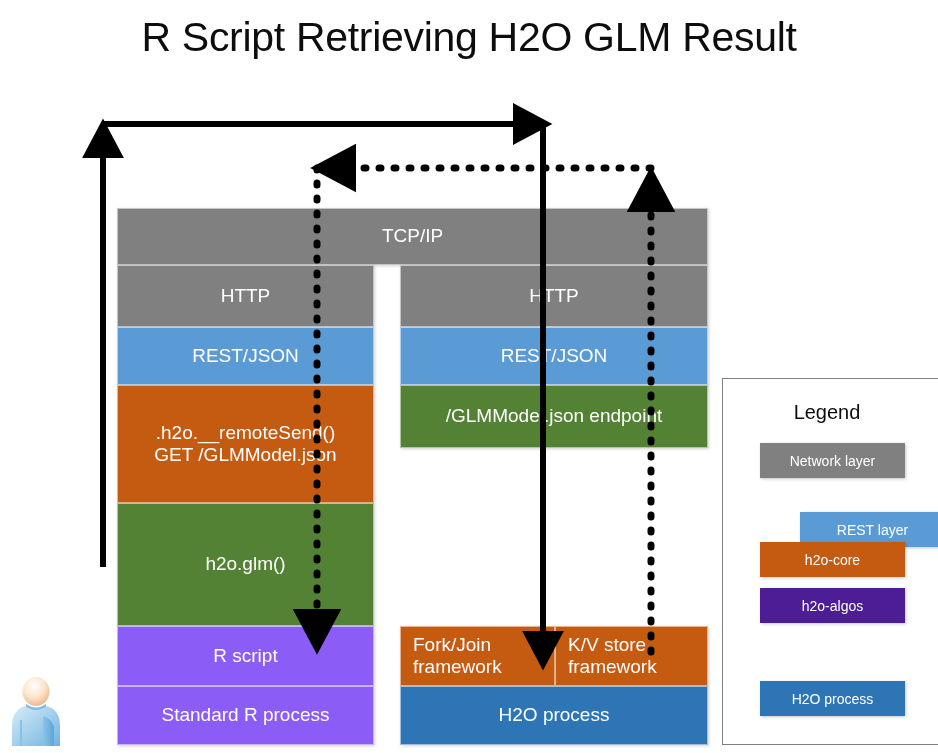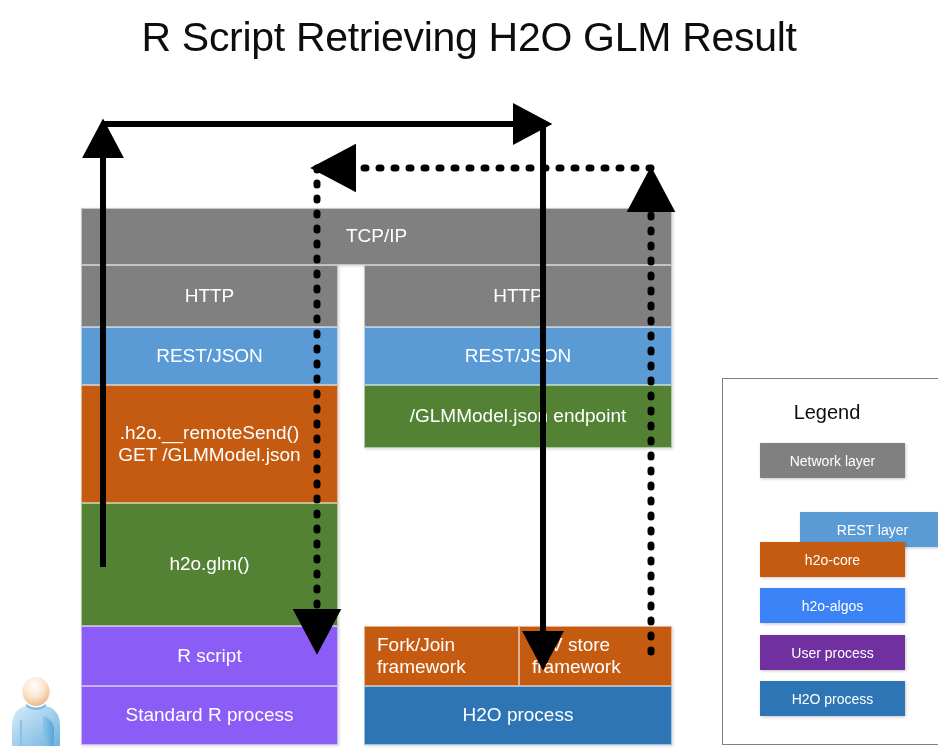--- a/index.html
+++ b/index.html
@@ -37,20 +37,21 @@
     display: flex;
     align-items: center;
     justify-content: center;
     text-align: center;
     color: #ffffff;
     font-size: 19px;
     line-height: 1.18;
     border: 1px solid rgba(255,255,255,0.55);
     box-shadow: 1px 1px 3px rgba(0,0,0,0.18);
     padding: 0 4px;
+    margin-left: 36px;
   }
   .blk.two-line { line-height: 1.16; }
 
   .c-net   { background: #808080; }
   .c-rest  { background: #5B9BD5; }
   .c-core  { background: #C55A11; }
   .c-algos { background: #548235; }
   .c-user  { background: #8b5cf6; }
   .c-h2o   { background: #2E75B6; }
 
@@ -202,27 +203,24 @@
   </div>
 
   <div class="legend-swatch" style="top:133px; background:#5B9BD5;margin-left:40px;">
     <span>REST layer</span>
   </div>
 
   <div class="legend-swatch" style="top:163px; background:#C55A11;">
     <span>h2o-core</span>
   </div>
 
-  <div class="legend-swatch" style="top:209px; background:#3b82f6;justify-content:center;">
+  <div class="legend-swatch" style="top:209px; background:#4c1d95;justify-content:center;">
     <span>h2o-algos</span>
   </div>
 
-  <div class="legend-swatch" style="top:256px; background:#7030A0;">
-    <span>User process</span>
-  </div>
 
   <div class="legend-swatch" style="top:302px; background:#2E75B6;">
     <span>H2O process</span>
   </div>
 </div>
 
 <svg id="avatar" viewBox="0 0 70 74">
   <defs>
     <radialGradient id="headG" cx="42%" cy="30%" r="75%">
       <stop offset="0%" stop-color="#ffffff"></stop>

